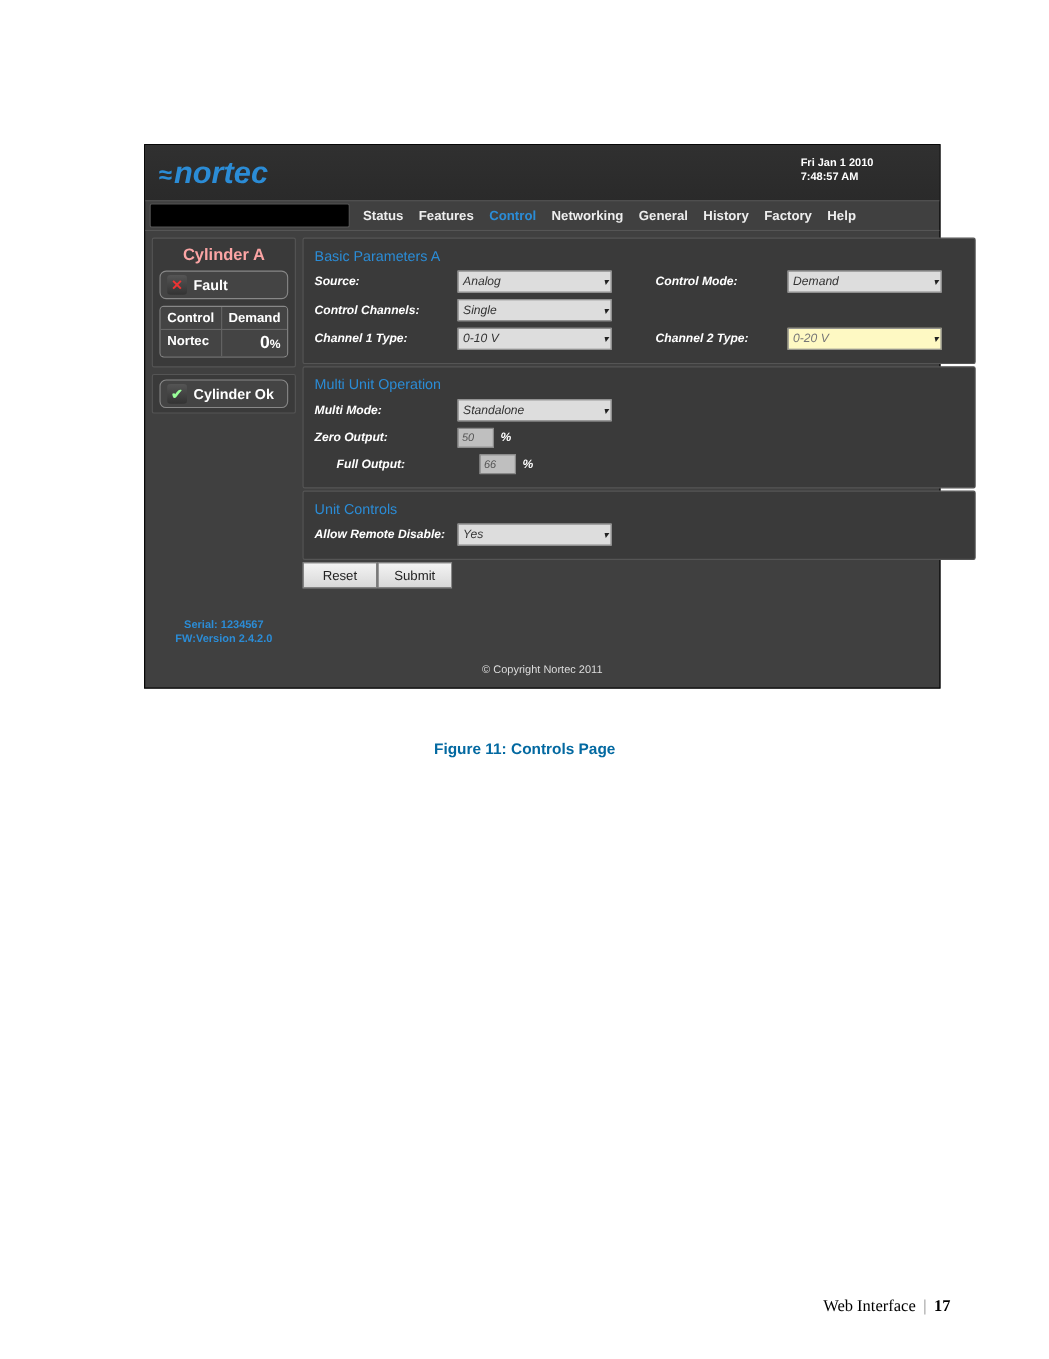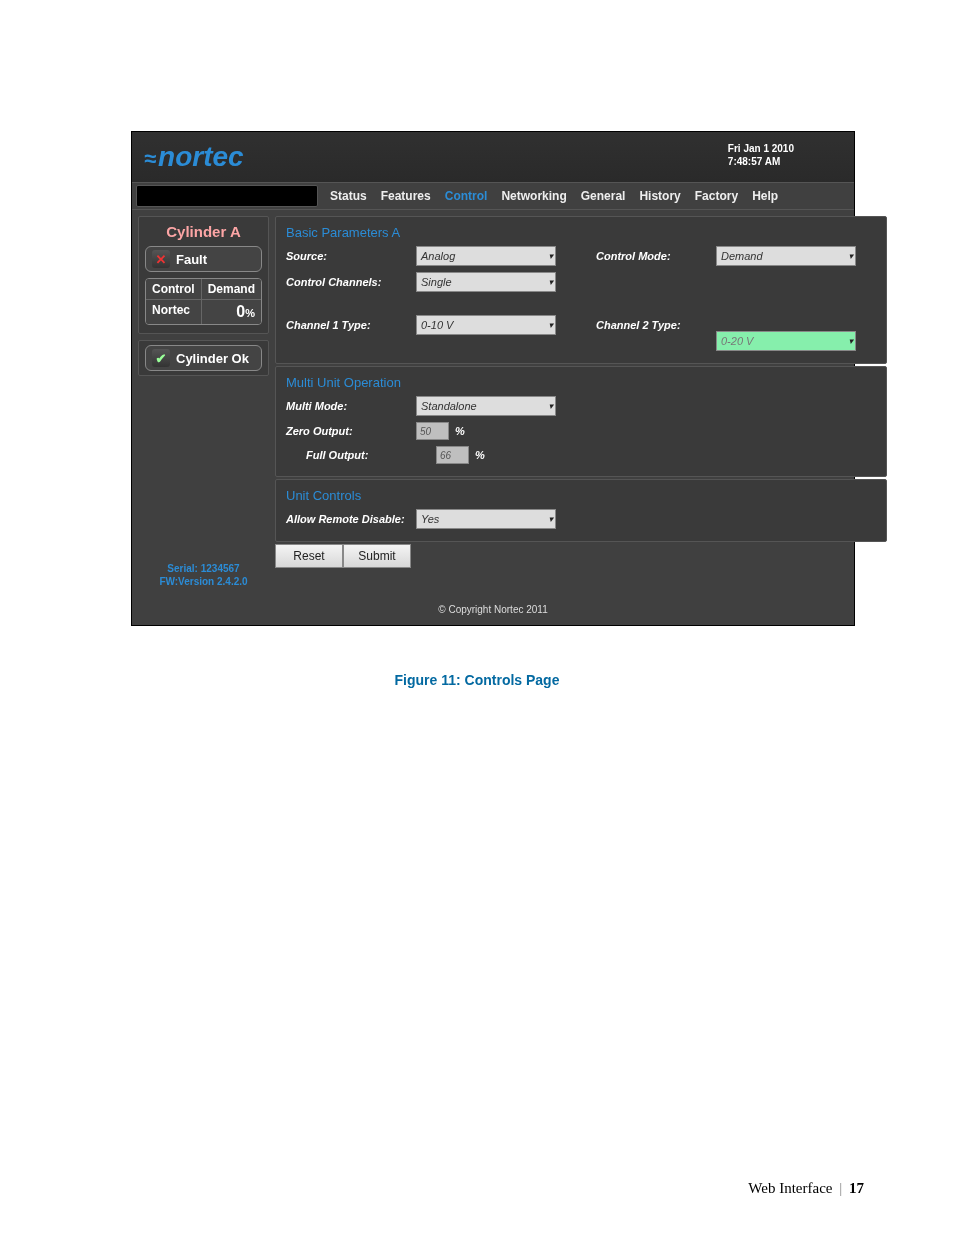--- a/index.html
+++ b/index.html
@@ -210,21 +210,21 @@
     background: #ddd;
     color: #333;
     border: 1px solid #888;
     font-size: 11px;
     display: flex;
     align-items: center;
     justify-content: space-between;
     padding: 0 2px 0 4px;
     min-width: 80px;
   }
-  .select.disabled { background: #86efac; color: #777; margin-top: 33px; }
+  .select.disabled { background: #fef9c3; color: #777; }
   .select .chev { font-size: 9px; color: #222; }
   .numbox {
     display: inline-flex;
     align-items: center;
     gap: 6px;
   }
   .numbox .inp {
     width: 28px; height: 16px;
     background: #bfbfbf;
     border: 1px solid #888;

